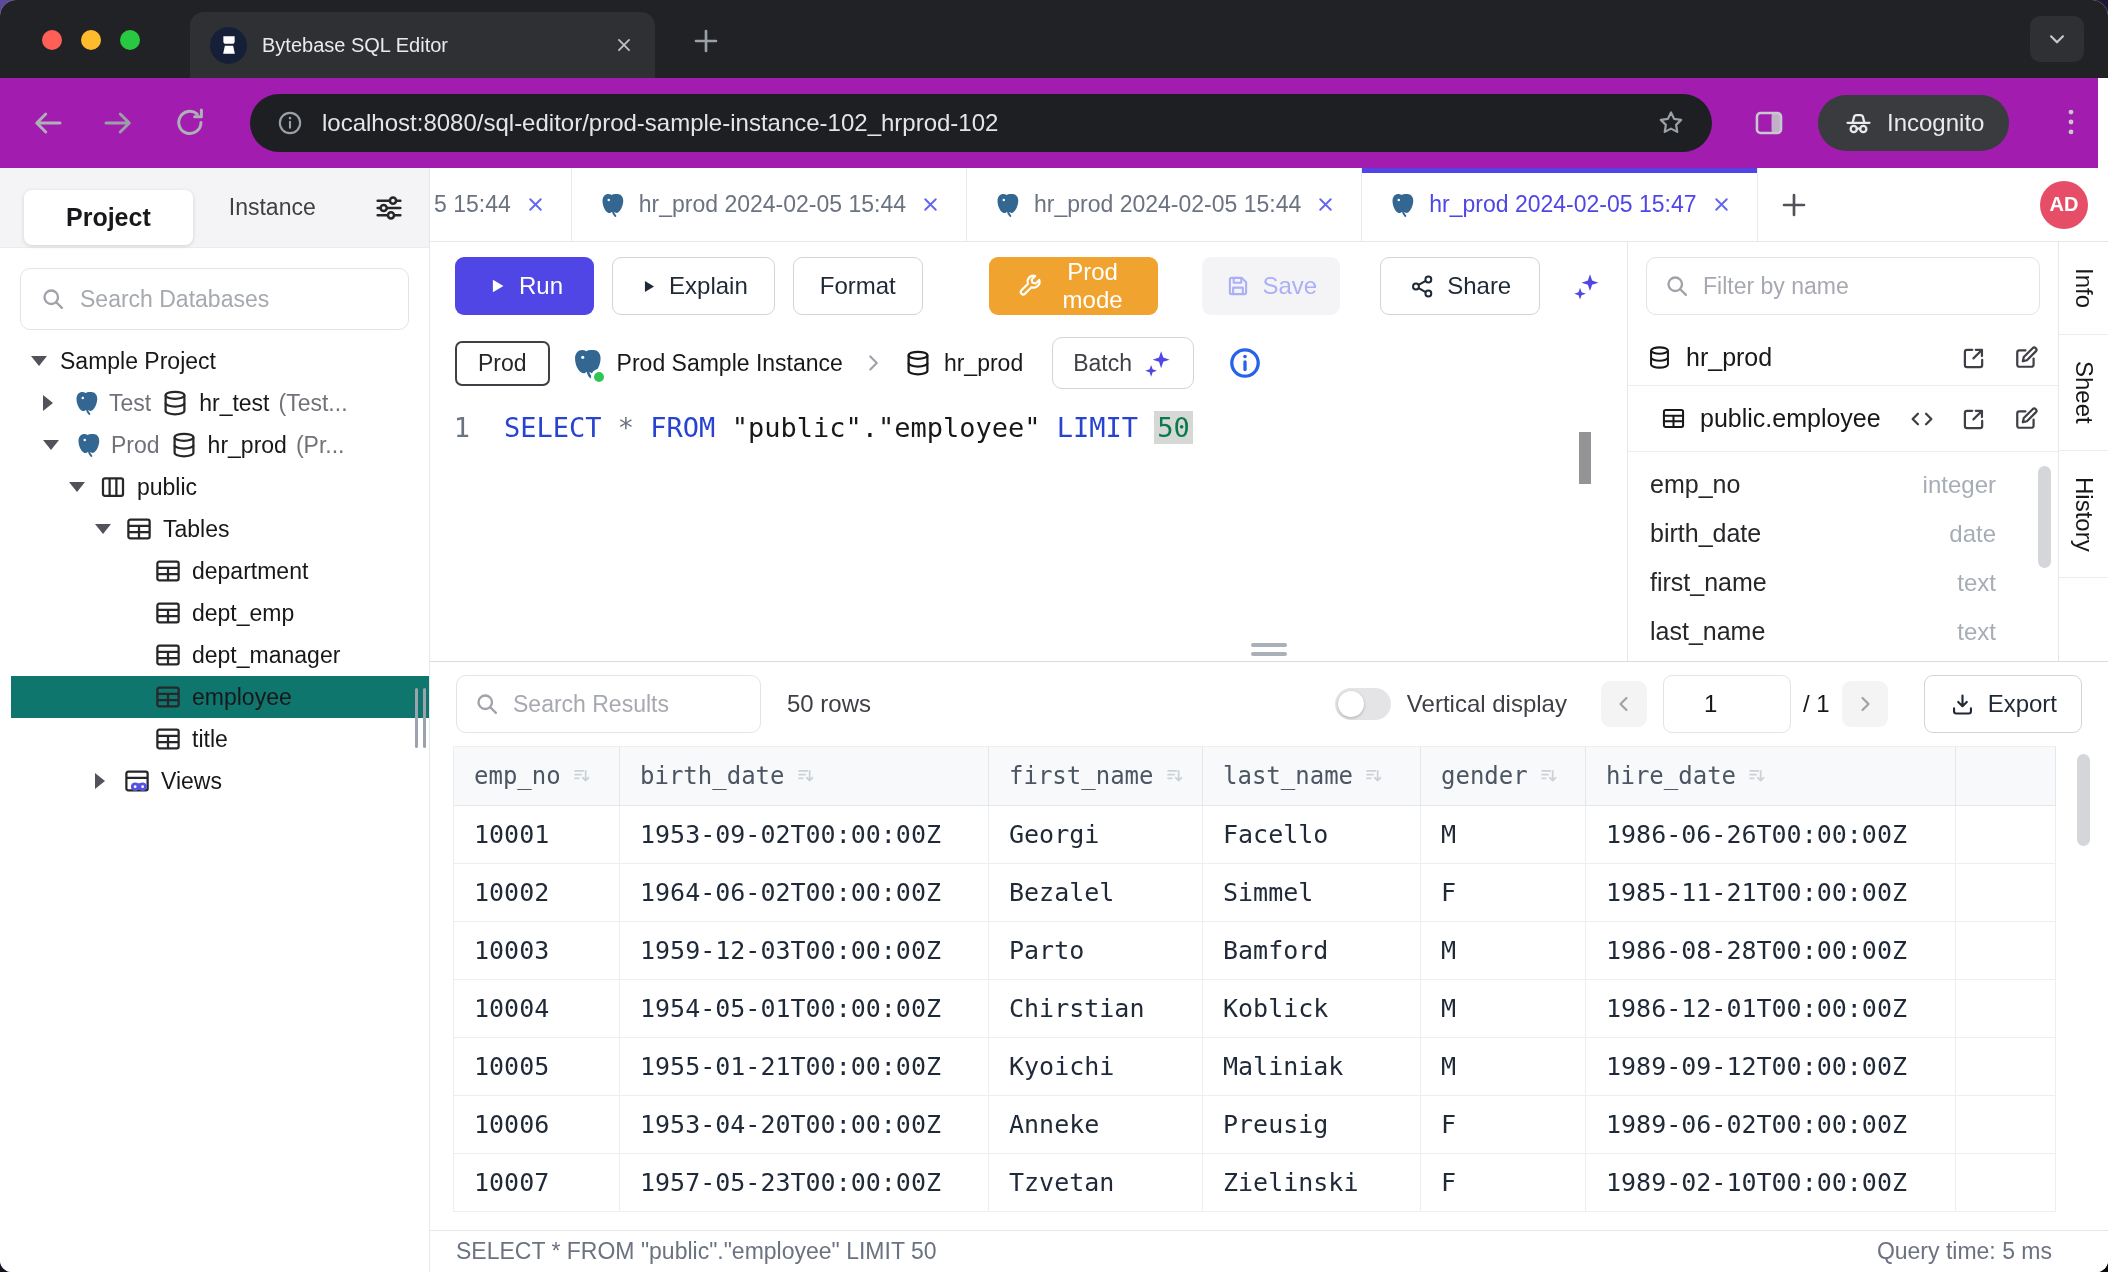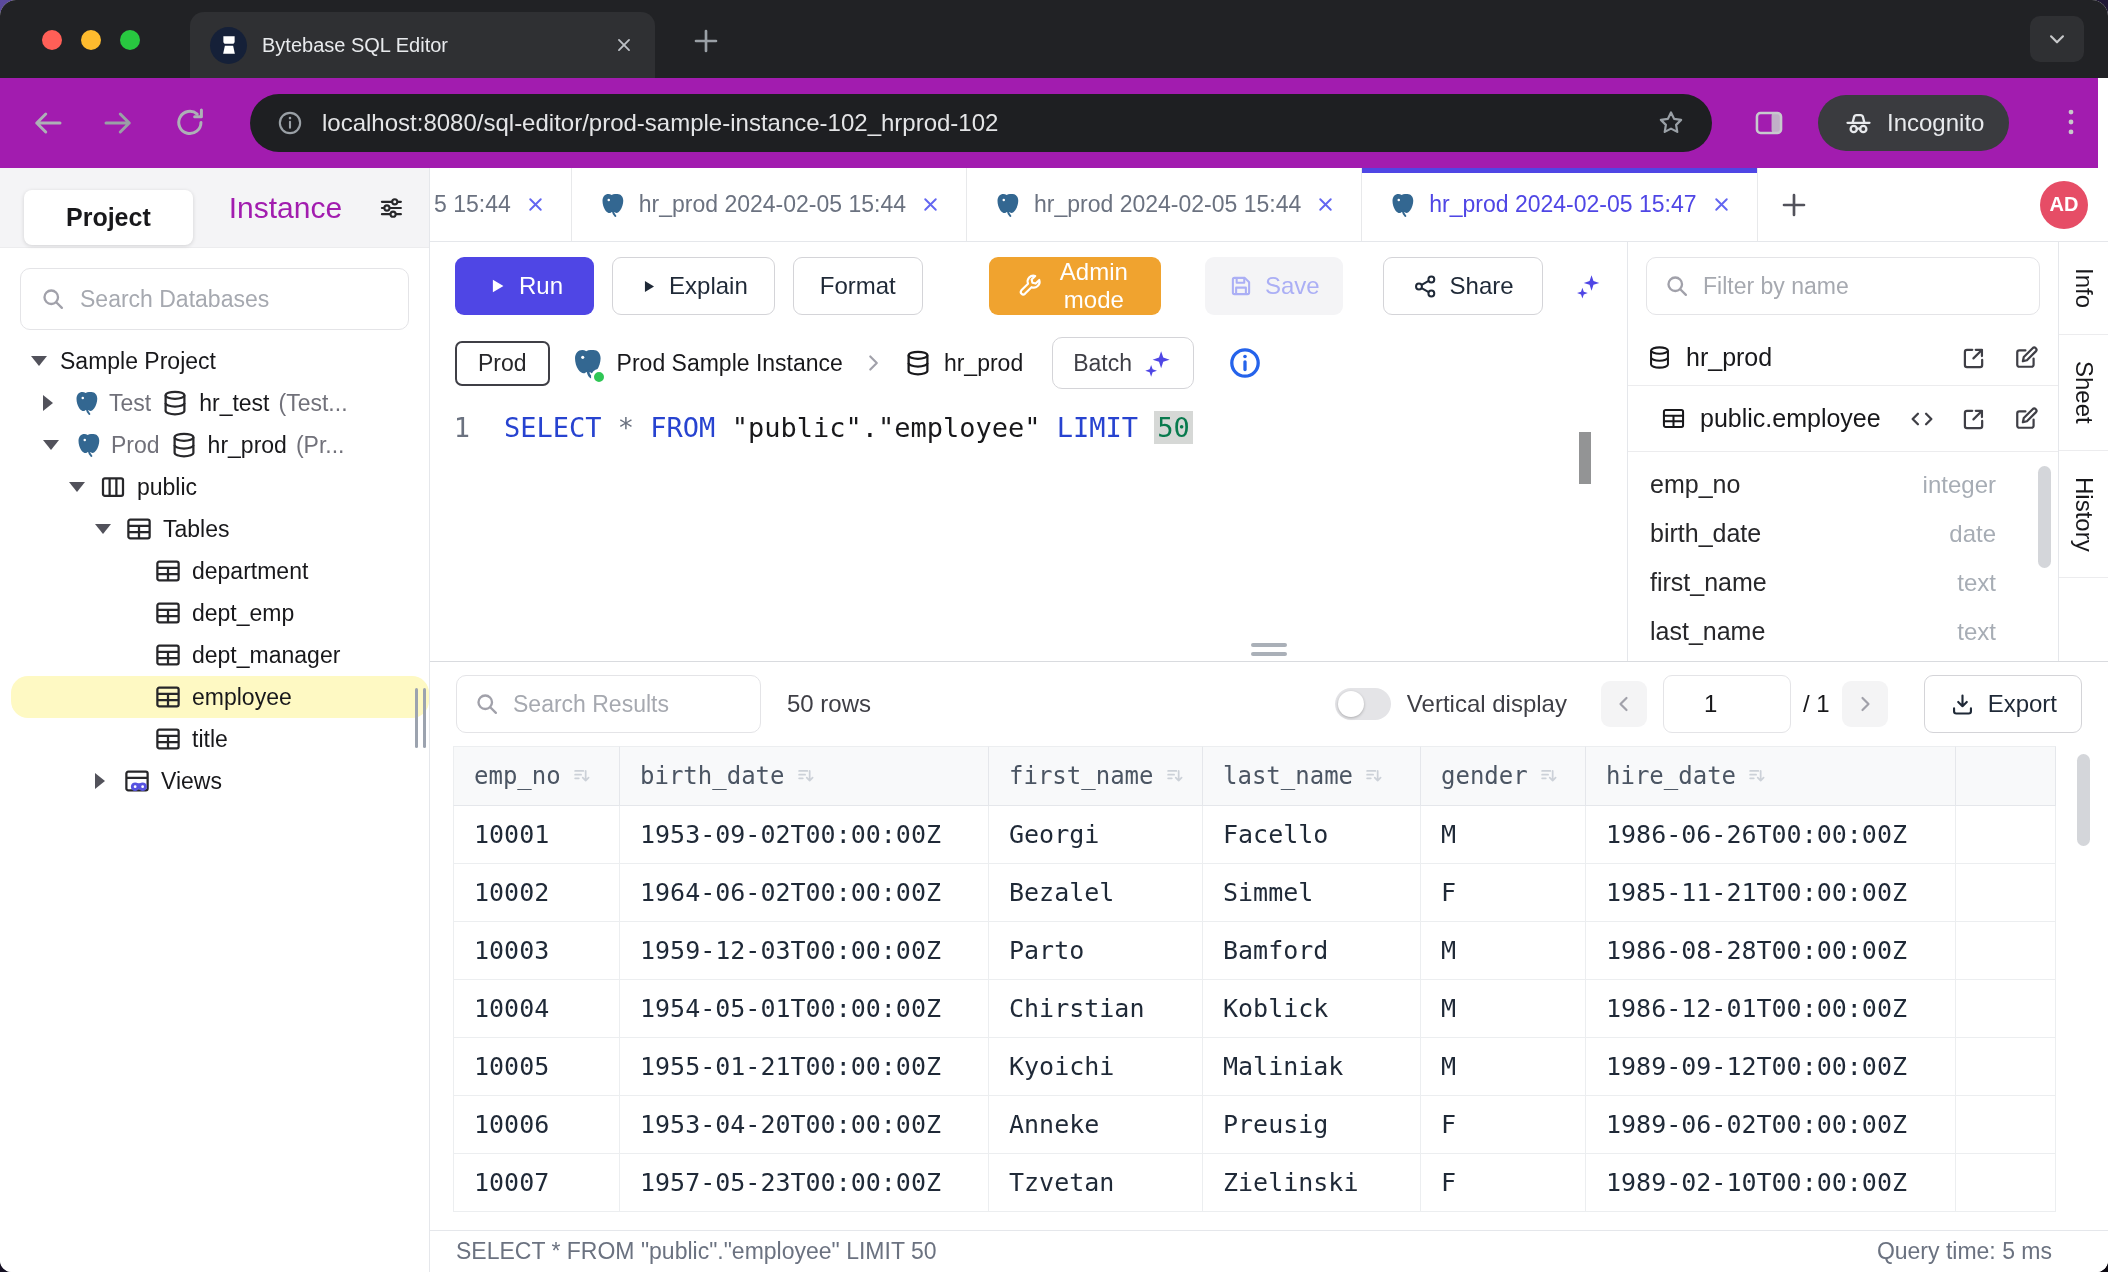--- a/index.html
+++ b/index.html
@@ -40,30 +40,30 @@
   .incog svg { width:31px; height:31px; }
   .menu-dots { position:absolute; left:2054px; top:27px; width:34px; height:34px; color:#c7c8ca; }
 
   
   .app { position:absolute; top:168px; left:0; right:0; bottom:0; display:flex; background:#fff; }
 
   
   .sidebar { width:430px; flex:none; border-right:1px solid #e5e7eb; position:relative; }
   .side-header { height:80px; background:#f4f4f6; border-bottom:1px solid #ececee; display:flex; align-items:center; padding:0 24px; }
   .seg-pill { background:#fff; border-radius:8px; box-shadow:0 1px 4px rgba(0,0,0,.14); padding:13px 42px; font-size:25px; font-weight:700; color:#18181b;margin-top:20px; }
-  .seg-plain { font-size:30px; color:#a21caf; padding:13px 36px; }
+  .seg-plain { font-size:23px; color:#404040; padding:13px 36px; }
   .sliders-btn { margin-left:auto; width:32px; height:32px; color:#27272a; }
   .side-search { margin:20px 20px 10px 20px; height:62px; border:1px solid #e4e4e7; border-radius:10px;
     display:flex; align-items:center; padding:0 18px; gap:13px; background:#fff; }
   .side-search .icn { color:#a1a1aa; }
   .side-search input { border:none; outline:none; flex:1; font-size:23px; font-family:inherit; color:#18181b; background:transparent; }
   input::placeholder { color:#a6a9b0; }
   .tree { margin-top:8px;padding-left:11px; }
   .tree-row { height:42px; display:flex; align-items:center; font-size:23px; gap:9px; white-space:nowrap; overflow:hidden; cursor:pointer; }
-  .tree-row.selected { background:#fef9c3;border-radius:17px; }
+  .tree-row.selected { background:#0f766e; }
   .caret { flex:none; width:0; height:0; }
   .caret.down { border-left:8px solid transparent; border-right:8px solid transparent; border-top:10px solid #52525b; margin-right:4px; }
   .caret.right { border-top:8px solid transparent; border-bottom:8px solid transparent; border-left:10px solid #52525b; margin-right:8px; }
   .t-dark { color:#18181b; } .t-gray { color:#71717a; }
   .resize-grip { position:absolute; right:3px; top:520px; display:flex; gap:5px; }
   .resize-grip i { display:block; width:3px; height:60px; background:#9ca3af; border-radius:2px; }
 
   
   .main { flex:1; display:flex; flex-direction:column; min-width:0; position:relative; }
 
@@ -500,21 +500,21 @@
             </button>
             <button class="btn btn-outline">
               <span>Format</span>
             </button>
             <button class="btn btn-admin">
               <span class="icn" style="width:27px;height:27px">
                   <svg viewBox="0 0 24 24" fill="none" stroke="currentColor" stroke-width="1.9" stroke-linejoin="round">
                     <path d="M20.7 6.2a5.2 5.2 0 0 1-6.9 6.4l-5.9 5.9a2.2 2.2 0 0 1-3.1-3.1l5.9-5.9a5.2 5.2 0 0 1 6.4-6.9L13.9 5.8l.7 2.9 2.9.7z"></path>
                   </svg>
                 </span>
-              <span>Admin mode</span>
+              <span>Prod mode</span>
             </button>
             <button class="btn btn-save">
               <span class="icn" style="width:26px;height:26px">
                   <svg viewBox="0 0 24 24" fill="none" stroke="currentColor" stroke-width="1.9" stroke-linejoin="round">
                     <path d="M6 4.5h9.5L19.5 8.5V18a1.5 1.5 0 0 1-1.5 1.5H6A1.5 1.5 0 0 1 4.5 18V6A1.5 1.5 0 0 1 6 4.5z"></path>
                     <path d="M8 4.5V9h7V4.5"></path>
                     <path d="M7.5 19.5v-6h9v6"></path>
                   </svg>
                 </span>
               <span>Save</span>

